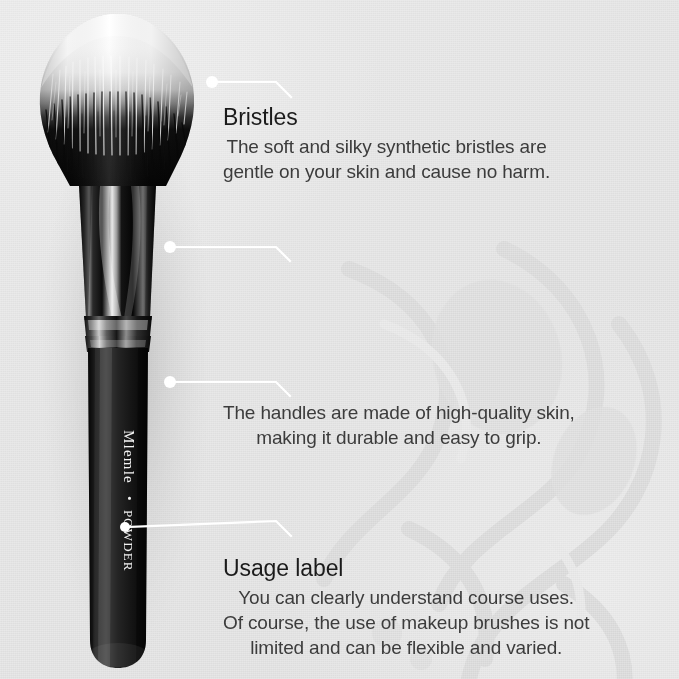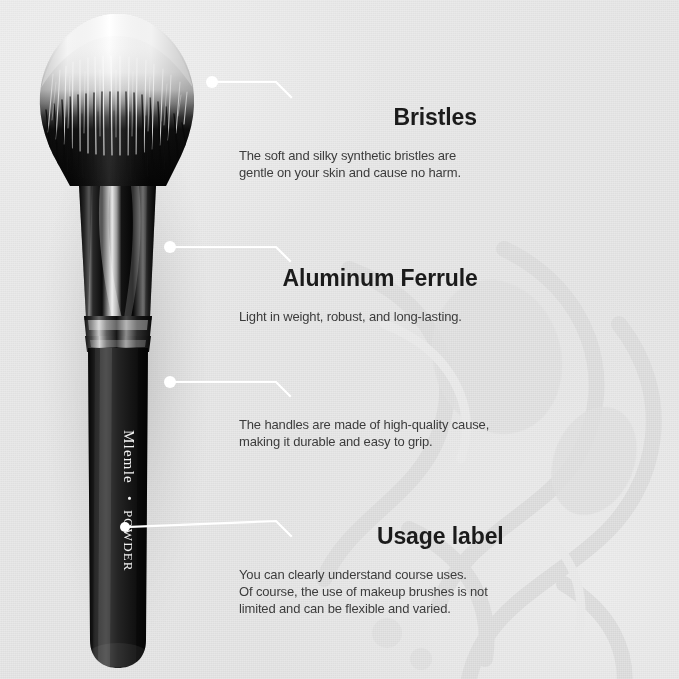--- a/index.html
+++ b/index.html
@@ -33,39 +33,39 @@
   #brush{position:absolute;left:0;top:0;width:230px;height:679px;}
 
   
   #leaders{position:absolute;left:0;top:0;width:679px;height:679px;pointer-events:none;}
 
   
   .block{position:absolute;left:223px;}
   .block h2{
     margin:0 0 3px 0;
     font-size:23px;
-    font-weight:bold;
+    font-weight:normal;
     color:#1b1b1b;
     letter-spacing:-.1px;
     line-height:1.12;
-    text-align:right;
   }
   .block p{
-    margin:16px;
-    font-size:13px;
+    margin:0;
+    font-size:19px;
     font-weight:300;
     color:#3c3c3c;
     line-height:1.33;
     letter-spacing:-.15px;
     white-space:pre-line;
+    text-align:center;
   }
   #b1{top:105px;}
   #b2{top:266px;}
   #b3{top:400px;}
-  #b4{top:524px;}
+  #b4{top:556px;}
 </style>
 </head>
 <body>
 
 <div id="stage">
 
   <svg id="watermark" viewBox="0 0 400 470" aria-hidden="true">
     <g fill="none" stroke="#d9d9d9" stroke-width="16" stroke-linecap="round" opacity=".95">
       <path d="M60 40 C140 70, 175 135, 150 205 C128 268, 60 290, 35 350"></path>
       <path d="M215 20 C300 60, 330 150, 290 225 C258 285, 175 305, 150 375"></path>
@@ -301,27 +301,23 @@
       <circle cx="125" cy="527" r="5"></circle>
     </g>
   </svg>
 
   <div class="block" id="b1">
     <h2>Bristles</h2>
     <p>The soft and silky synthetic bristles are
 gentle on your skin and cause no harm.</p>
   </div>
 
-  <div class="block" id="b2">
-    <h2>Aluminum Ferrule</h2>
-    <p>Light in weight, robust, and long-lasting.</p>
-  </div>
 
   <div class="block" id="b3">
-    <p>The handles are made of high-quality cause,
+    <p>The handles are made of high-quality skin,
 making it durable and easy to grip.</p>
   </div>
 
   <div class="block" id="b4">
     <h2>Usage label</h2>
     <p>You can clearly understand course uses.
 Of course, the use of makeup brushes is not
 limited and can be flexible and varied.</p>
   </div>
 

